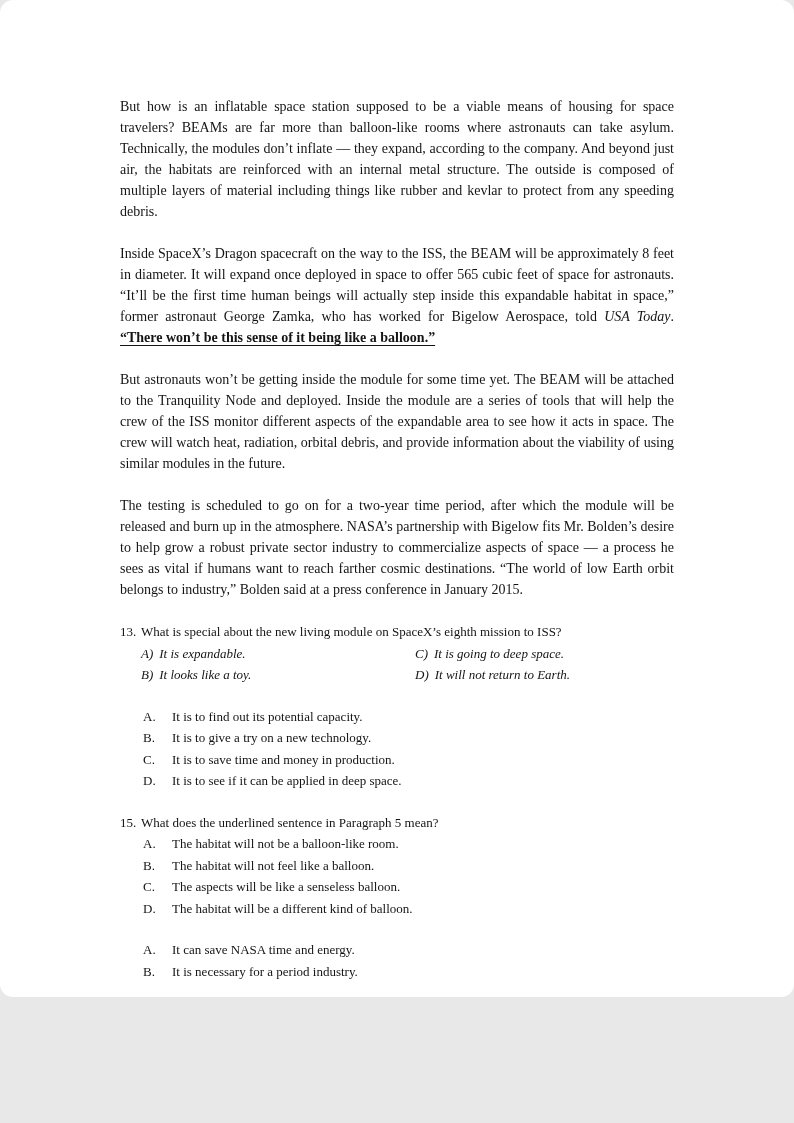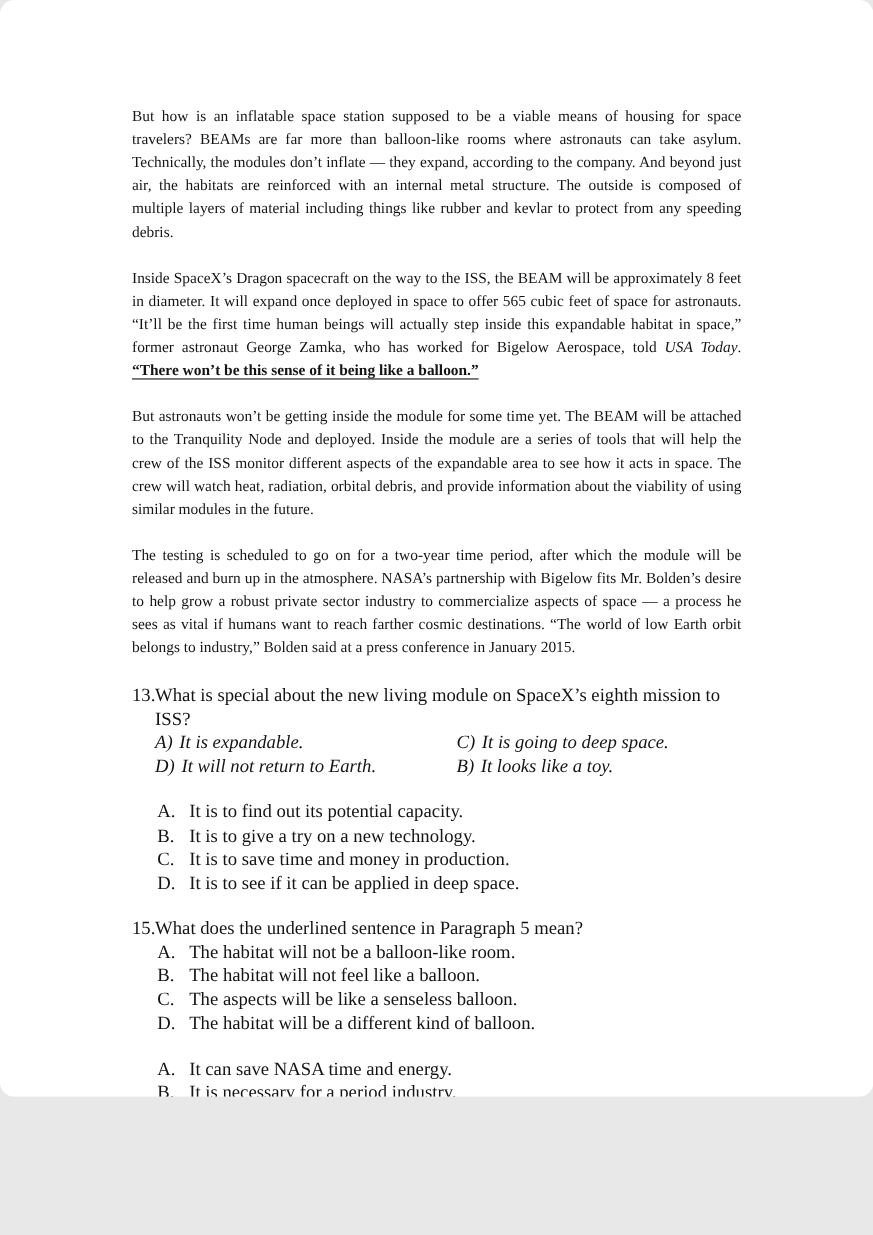--- a/index.html
+++ b/index.html
@@ -27,21 +27,21 @@
     margin: 0 0 21px 0;
   }
   .italic { font-style: italic; }
   .quote-ul {
     font-weight: bold;
     text-decoration: underline;
     text-underline-offset: 3px;
   }
   .questions { margin-top: 6px; }
   .question {
-    font-size: 17px;
+    font-size: 13px;
     line-height: 21.5px;
     margin-bottom: 20px;
   }
   .q-line { display: flex; }
   .q-num { flex: none; width: 21px; }
   .q-text { flex: 1; }
   
   .opt-grid {
     margin-left: 21px;
     display: grid;
@@ -79,22 +79,22 @@
     <div class="questions">
 
       <div class="question">
         <div class="q-line">
           <span class="q-num">13.</span>
           <span class="q-text">What is special about the new living module on SpaceX’s eighth mission to ISS?</span>
         </div>
         <div class="opt-grid">
           <div class="opt13"><span class="opt-label">A)</span><span>It is expandable.</span></div>
           <div class="opt13"><span class="opt-label">C)</span><span>It is going to deep space.</span></div>
+          <div class="opt13"><span class="opt-label">B)</span><span>It looks like a toy.</span></div>
           <div class="opt13"><span class="opt-label">D)</span><span>It will not return to Earth.</span></div>
-          <div class="opt13"><span class="opt-label">B)</span><span>It looks like a toy.</span></div>
         </div>
       </div>
 
       <div class="question">
         <div class="opt-row">
           <span class="opt-letter">A.</span>
           <span class="opt-text">It is to find out its potential capacity.</span>
         </div>
         <div class="opt-row">
           <span class="opt-letter">B.</span>

